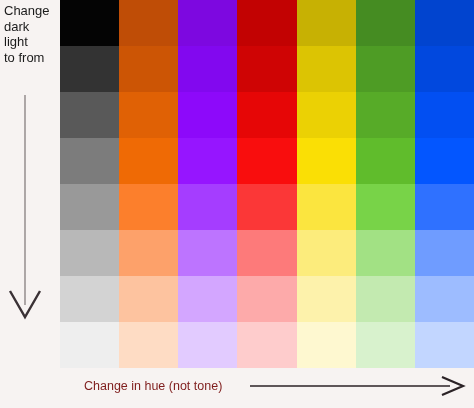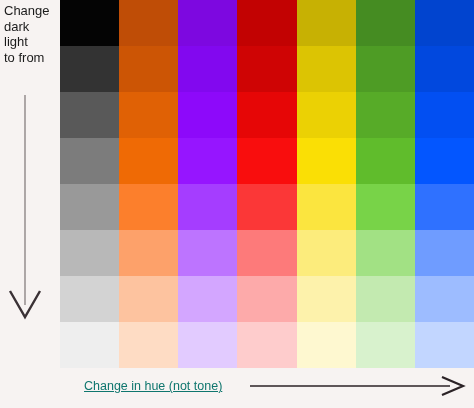--- a/index.html
+++ b/index.html
@@ -153,20 +153,20 @@
     <span class="cap-line">dark</span>
     <span class="cap-line">light</span>
     <span class="cap-line">to from</span>
   </div>
 
   <svg id="tone-arrow" viewBox="0 0 40 228">
     <line x1="18" y1="0" x2="18" y2="210" stroke="#9a9393" stroke-width="1.6"></line>
     <polyline points="3,196 18,222 33,196" fill="none" stroke="#3a3135" stroke-width="2.4" stroke-linejoin="miter" stroke-linecap="butt"></polyline>
   </svg>
 
-  <div id="hue-caption" style="color: #0f766e; text-decoration: underline;">Change in hue (not tone)</div>
+  <div id="hue-caption" style="color: #7f1d1d;">Change in hue (not tone)</div>
 
   <svg id="hue-arrow" viewBox="0 0 216 20">
     <line x1="0" y1="10" x2="200" y2="10" stroke="#2b2226" stroke-width="1.6"></line>
     <polyline points="192,1 213,10 192,19" fill="none" stroke="#2b2226" stroke-width="2.2" stroke-linejoin="miter" stroke-linecap="butt"></polyline>
   </svg>
 
 </div>
 
 </body></html>

